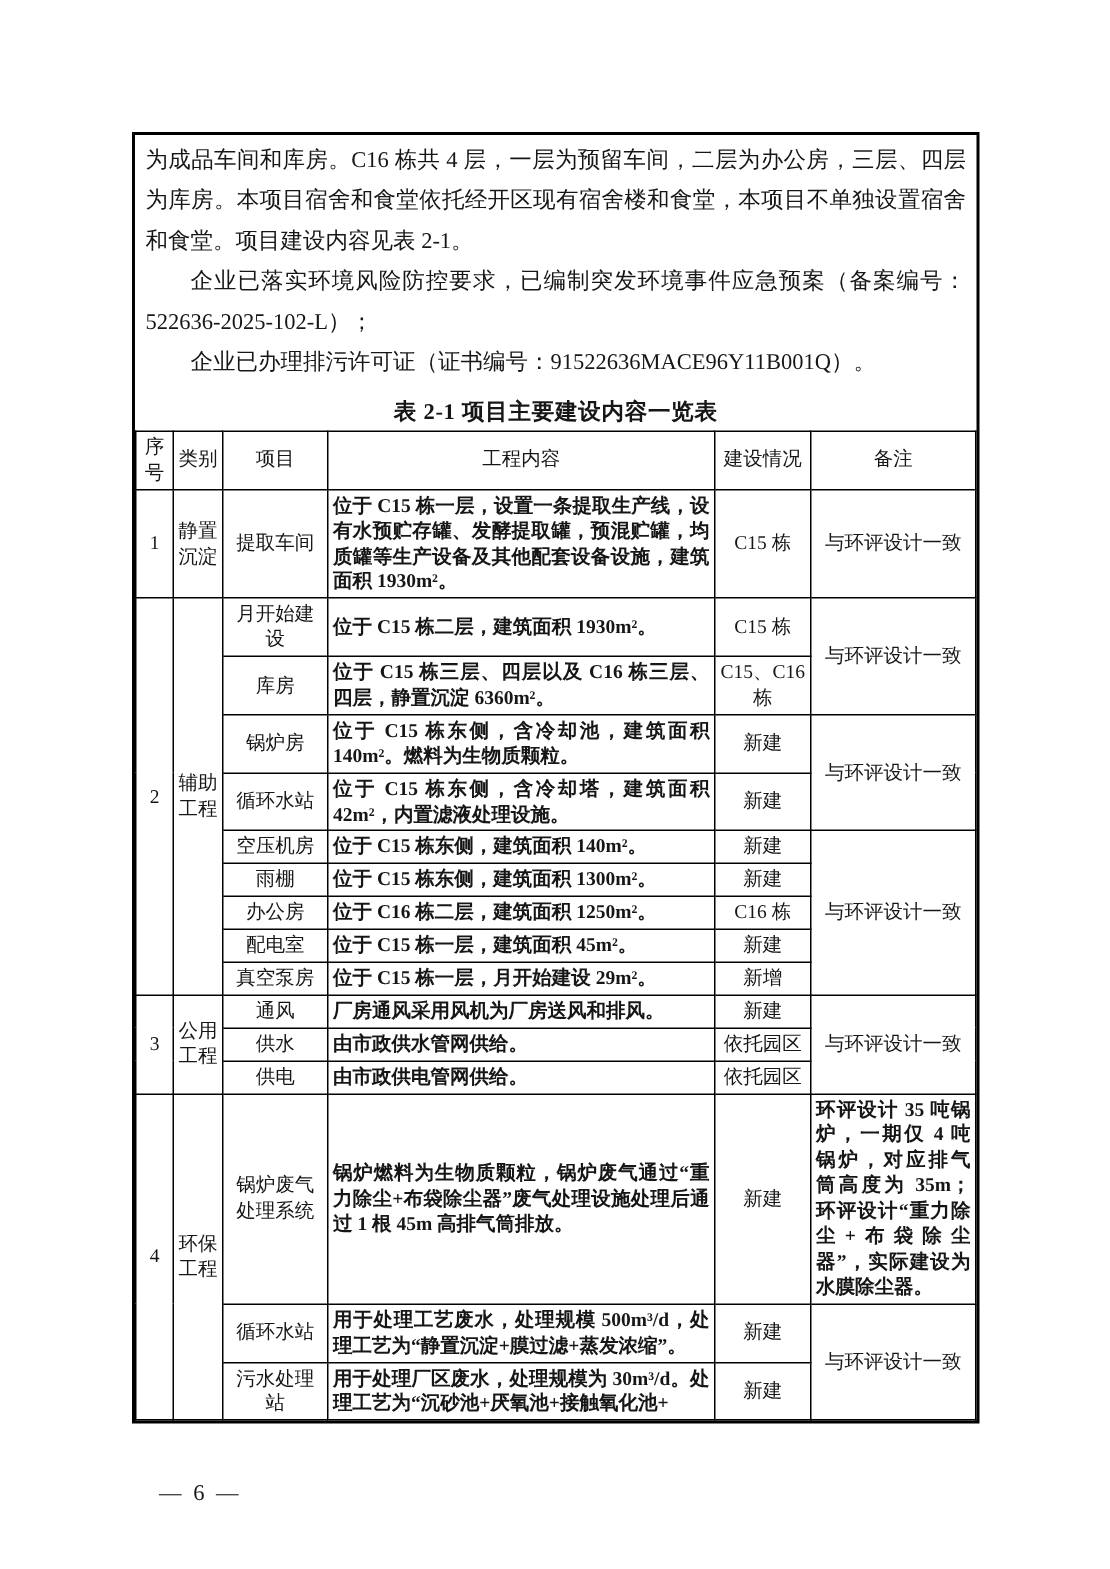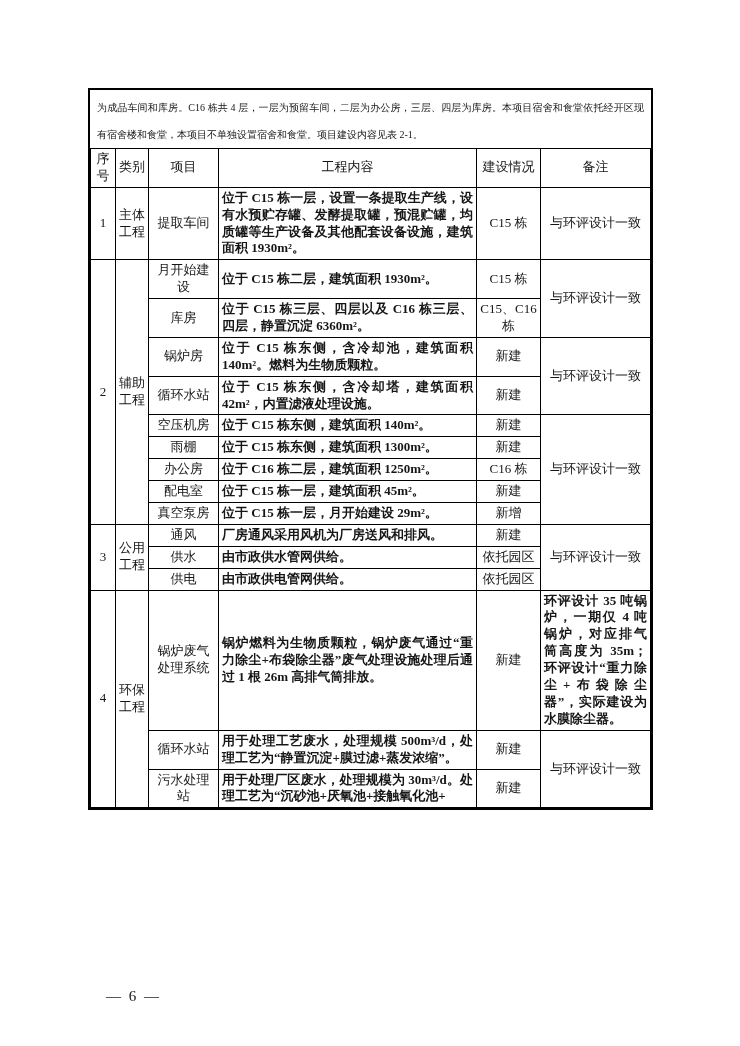--- a/index.html
+++ b/index.html
@@ -15,21 +15,21 @@
     position: absolute;
     left: 88px; top: 88px;
     width: 565px;
     border: 2px solid #000;
     box-sizing: border-box;
     background: #fff;
   }
   .text-block { padding: 4px 7px 0 7px; }
   .para {
     margin: 0;
-    font-size: 10px;
+    font-size: 15px;
     line-height: 27px;
     text-align: justify;
     text-indent: 2em;
   }
   .para.no-indent { text-indent: 0; }
   .table-title {
     font-size: 15px;
     font-weight: bold;
     text-align: center;
     margin: 9px 0 3px 0;
@@ -63,21 +63,24 @@
     font-size: 15px;
     letter-spacing: 2px;
   }
 </style>
 </head>
 <body>
 
 <div class="content-box">
   <div class="text-block">
     <p class="para no-indent">为成品车间和库房。C16 栋共 4 层，一层为预留车间，二层为办公房，三层、四层为库房。本项目宿舍和食堂依托经开区现有宿舍楼和食堂，本项目不单独设置宿舍和食堂。项目建设内容见表 2-1。</p>
+    <p class="para">企业已落实环境风险防控要求，已编制突发环境事件应急预案（备案编号：522636-2025-102-L）；</p>
+    <p class="para">企业已办理排污许可证（证书编号：91522636MACE96Y11B001Q）。</p>
   </div>
+  <div class="table-title">表 2-1  项目主要建设内容一览表</div>
   <table class="main-table">
     <colgroup>
       <col class="col-seq">
         <col class="col-cat">
         <col class="col-item">
       <col class="col-desc">
         <col class="col-stat">
         <col class="col-note">
     </colgroup>
     <thead>
@@ -86,21 +89,21 @@
           <th>类别</th>
           <th>项目</th>
           <th>工程内容</th>
           <th>建设情况</th>
           <th>备注</th>
         </tr>
     </thead>
     <tbody id="table-body">
         <tr>
           <td>1</td>
-          <td>主体工程</td>
+          <td>静置沉淀</td>
           <td>提取车间</td>
           <td class="justify">位于 C15 栋一层，设置一条提取生产线，设有水预贮存罐、发酵提取罐，预混贮罐，均质罐等生产设备及其他配套设备设施，建筑面积 1930m²。</td>
           <td>C15 栋</td>
           <td>与环评设计一致</td>
         </tr>
         <tr>
           <td rowspan="9">2</td>
           <td rowspan="9">辅助工程</td>
           <td>月开始建设</td>
           <td class="justify">位于 C15 栋二层，建筑面积 1930m²。</td>
@@ -164,21 +167,21 @@
         </tr>
         <tr>
           <td>供电</td>
           <td class="justify">由市政供电管网供给。</td>
           <td>依托园区</td>
         </tr>
         <tr>
           <td rowspan="3">4</td>
           <td rowspan="3">环保工程</td>
           <td>锅炉废气处理系统</td>
-          <td class="justify">锅炉燃料为生物质颗粒，锅炉废气通过“重力除尘+布袋除尘器”废气处理设施处理后通过 1 根 26m 高排气筒排放。</td>
+          <td class="justify">锅炉燃料为生物质颗粒，锅炉废气通过“重力除尘+布袋除尘器”废气处理设施处理后通过 1 根 45m 高排气筒排放。</td>
           <td>新建</td>
           <td class="justify">环评设计 35 吨锅炉，一期仅 4 吨锅炉，对应排气筒高度为 35m；环评设计“重力除尘+布袋除尘器”，实际建设为水膜除尘器。</td>
         </tr>
         <tr>
           <td>循环水站</td>
           <td class="justify">用于处理工艺废水，处理规模 500m³/d，处理工艺为“静置沉淀+膜过滤+蒸发浓缩”。</td>
           <td>新建</td>
           <td rowspan="2">与环评设计一致</td>
         </tr>
         <tr>

